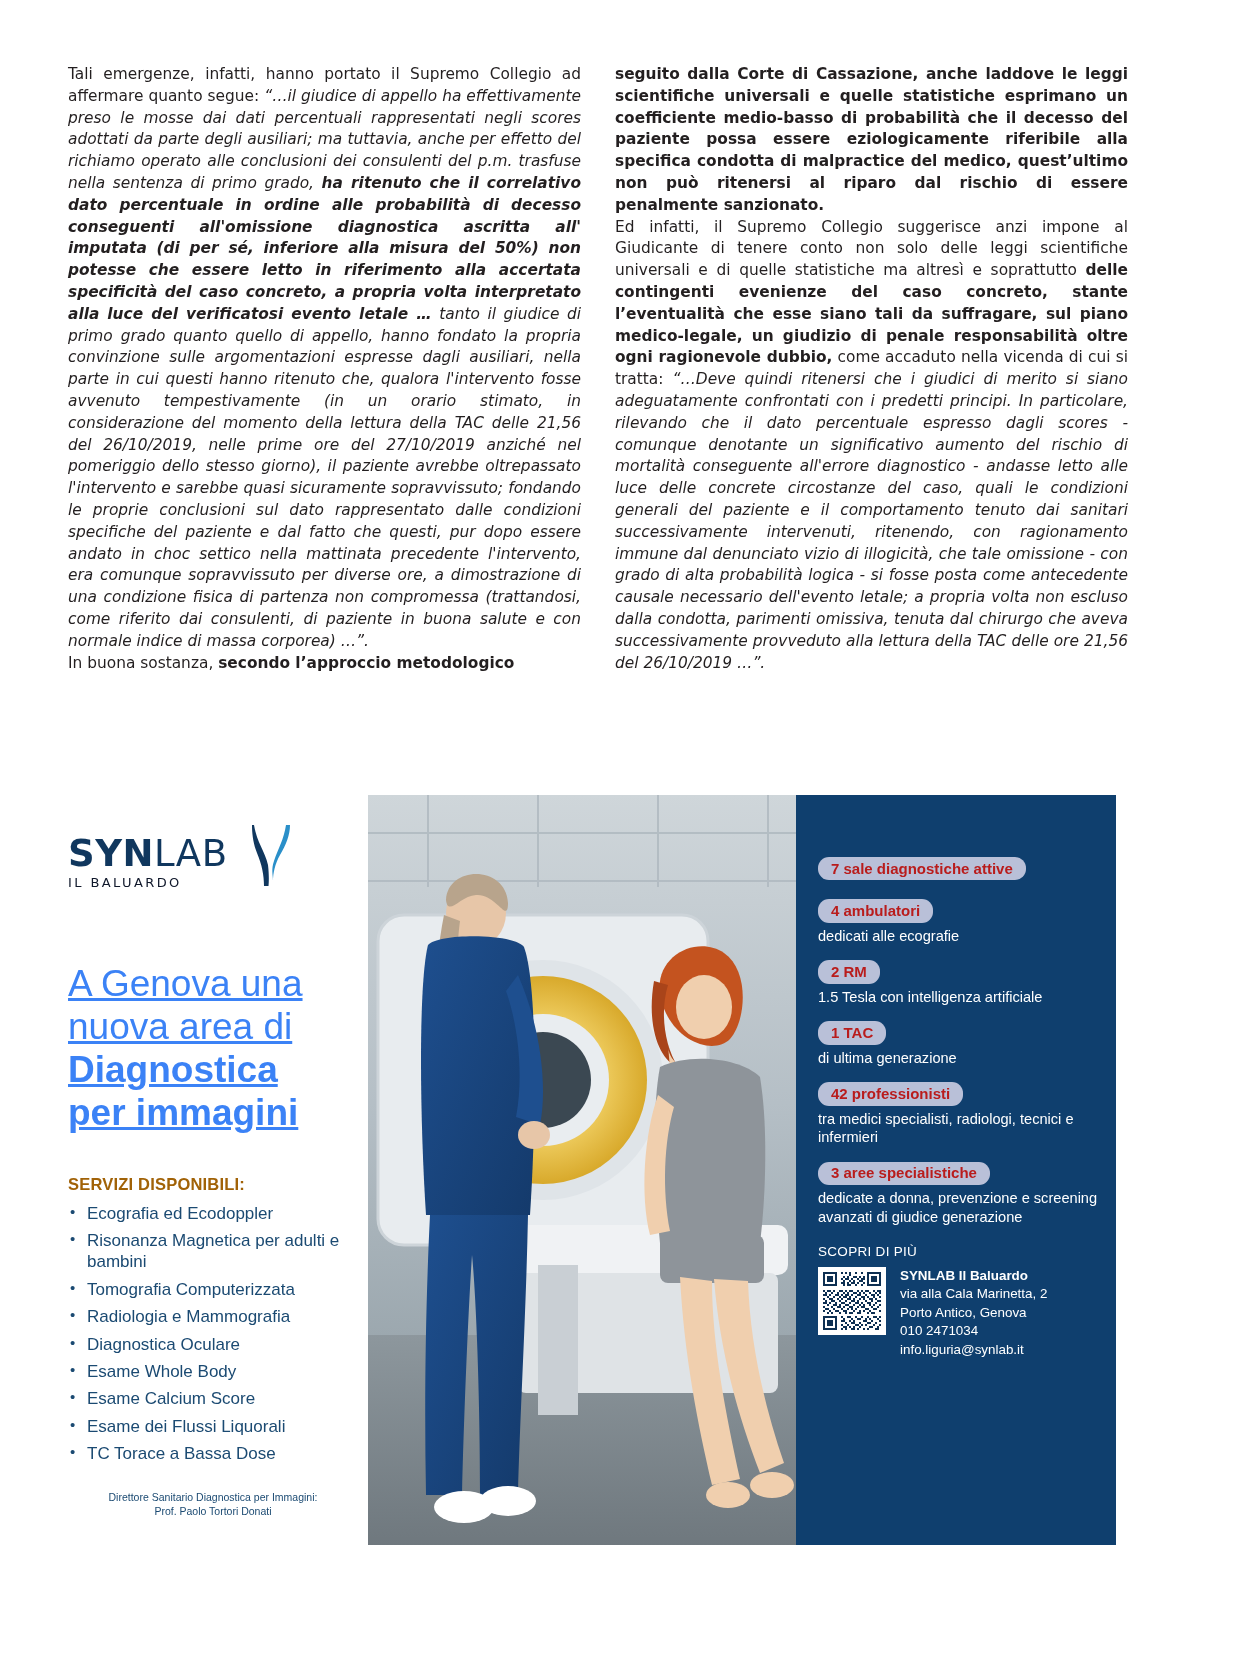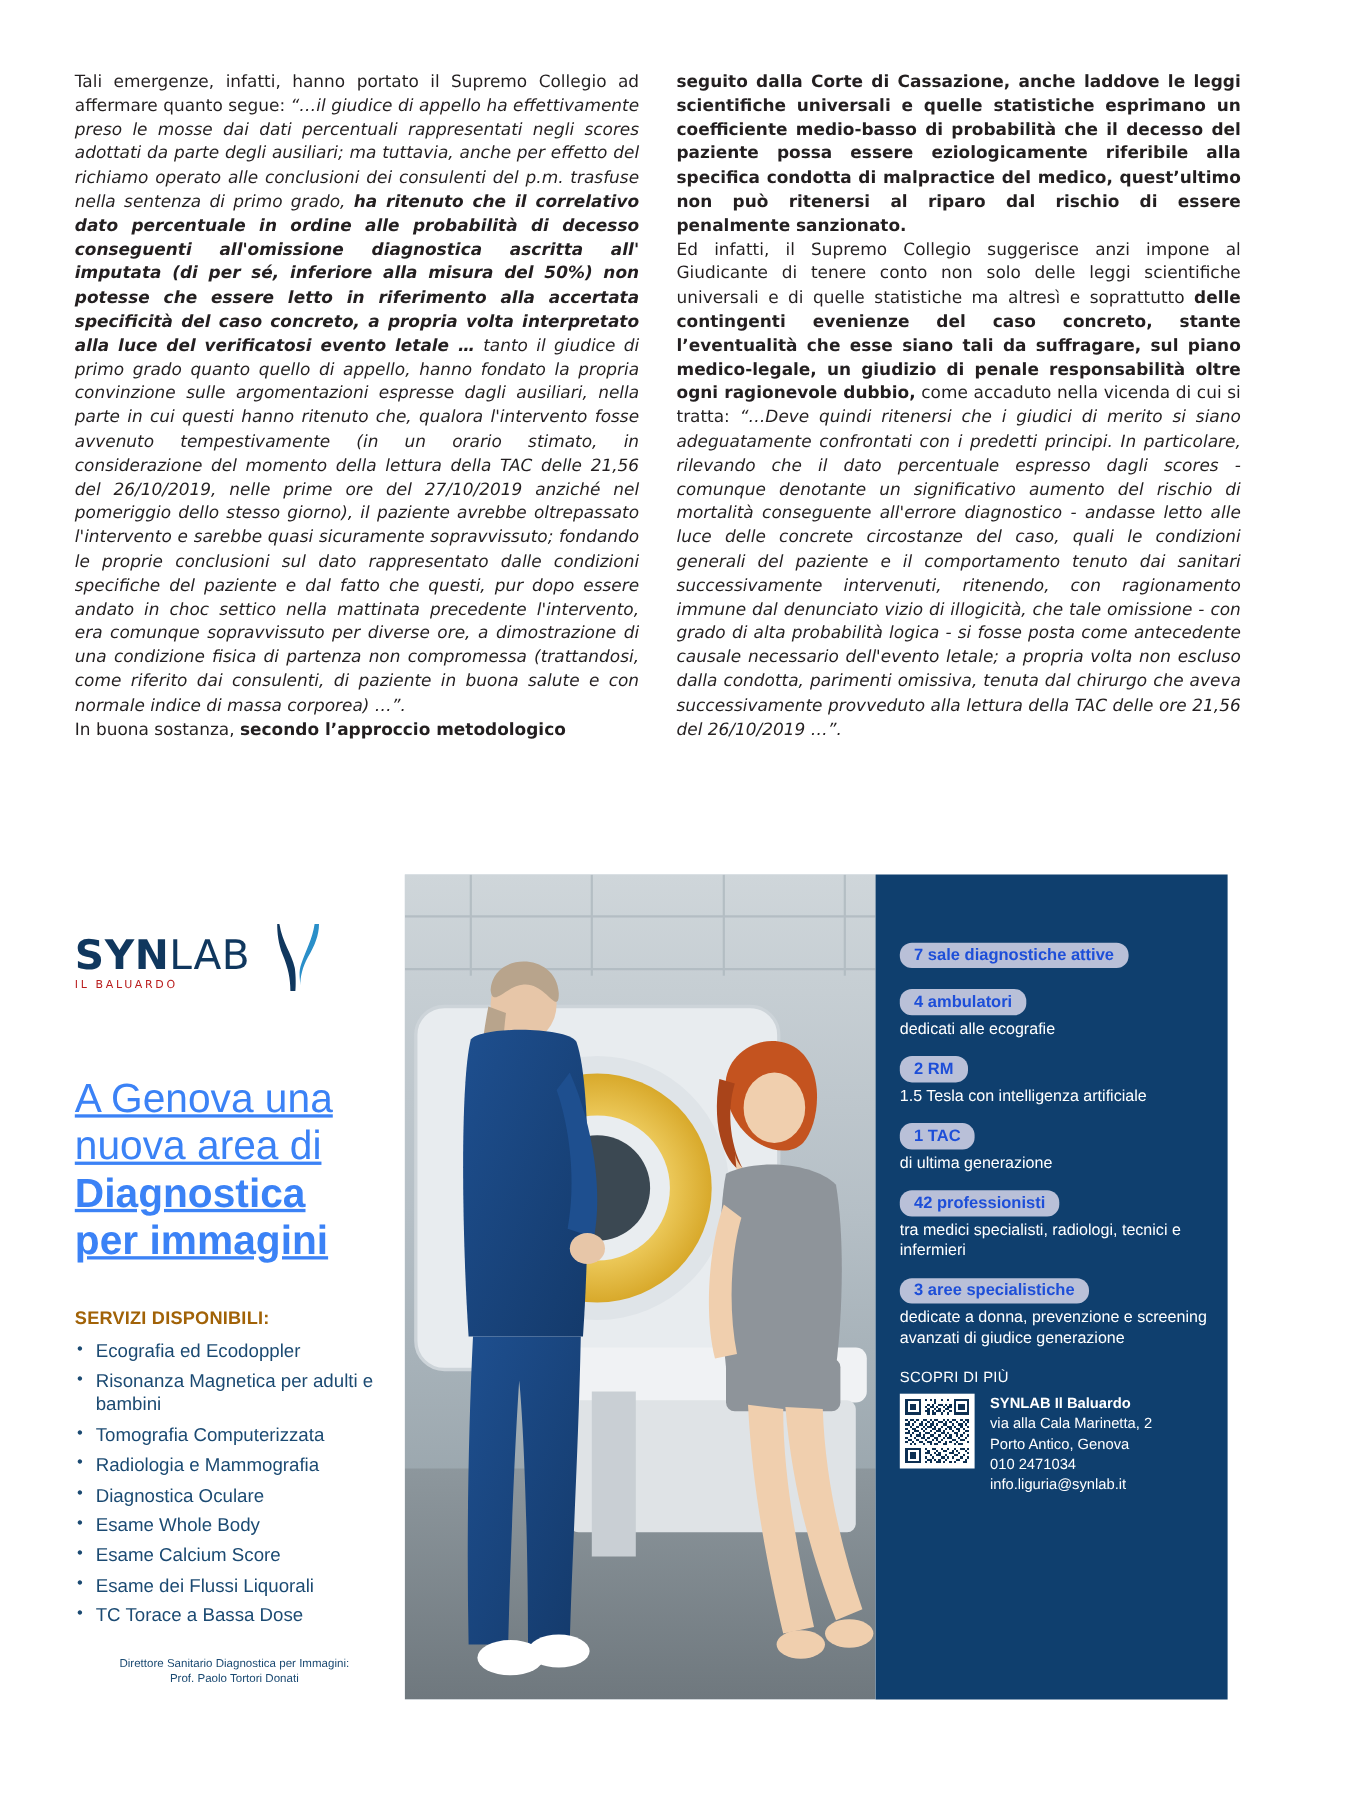--- a/index.html
+++ b/index.html
@@ -35,39 +35,39 @@
   
   .advert {
     position:absolute;
     left:0px; top:795px;
     width:1240px; height:750px;
   }
 
   
   .promo {
     position:absolute;
-    left:68px; top:55px;
+    left:68px; top:40px;
     width:290px;
   }
   .logo-wrap { position:relative; width:230px; height:76px; margin-bottom:52px;}
   .logo-word {
     font-family:"DejaVu Sans", sans-serif;
     font-size:37px;
     letter-spacing:0.5px;
     line-height:1;
     color:#0d3b63;
     white-space:nowrap;
   }
   .logo-word .w1 { font-weight:bold; color:#10375e; }
   .logo-word .w2 { font-weight:400; color:#10375e; }
   .logo-sub {
     font-family:"DejaVu Sans", sans-serif;
-    font-size:10px;
+    font-size:13px;
     letter-spacing:2.4px;
-    color:#b91c1c;
+    color:#0f172a;
     margin-top:3px;
   }
   .logo-mark { position:absolute; left:182px; top:-12px; width:44px; height:64px; }
 
   .promo-head {
     font-family:"Liberation Sans", sans-serif;
     font-size:37px;
     line-height:1.16;
     color:#3b82f6;
     margin-bottom:40px;
@@ -122,21 +122,21 @@
     position:absolute;
     left:796px; top:0px;
     width:320px; height:750px;
     background:#0f3f6e;
     padding:62px 0 0 22px;
   }
   .stat { margin-bottom:15px; }
   .pill {
     display:inline-block;
     background:#b9c0d8;
-    color:#1d4ed8;
+    color:#b91c1c;
     font-weight:bold;
     font-size:15px;
     font-family:"Liberation Sans", sans-serif;
     border-radius:11px;
     padding:2.5px 13px 3.5px 13px;
     line-height:1.16;
     margin-bottom:4px;
   }
   .stat-desc {
     font-family:"Liberation Sans", sans-serif;

